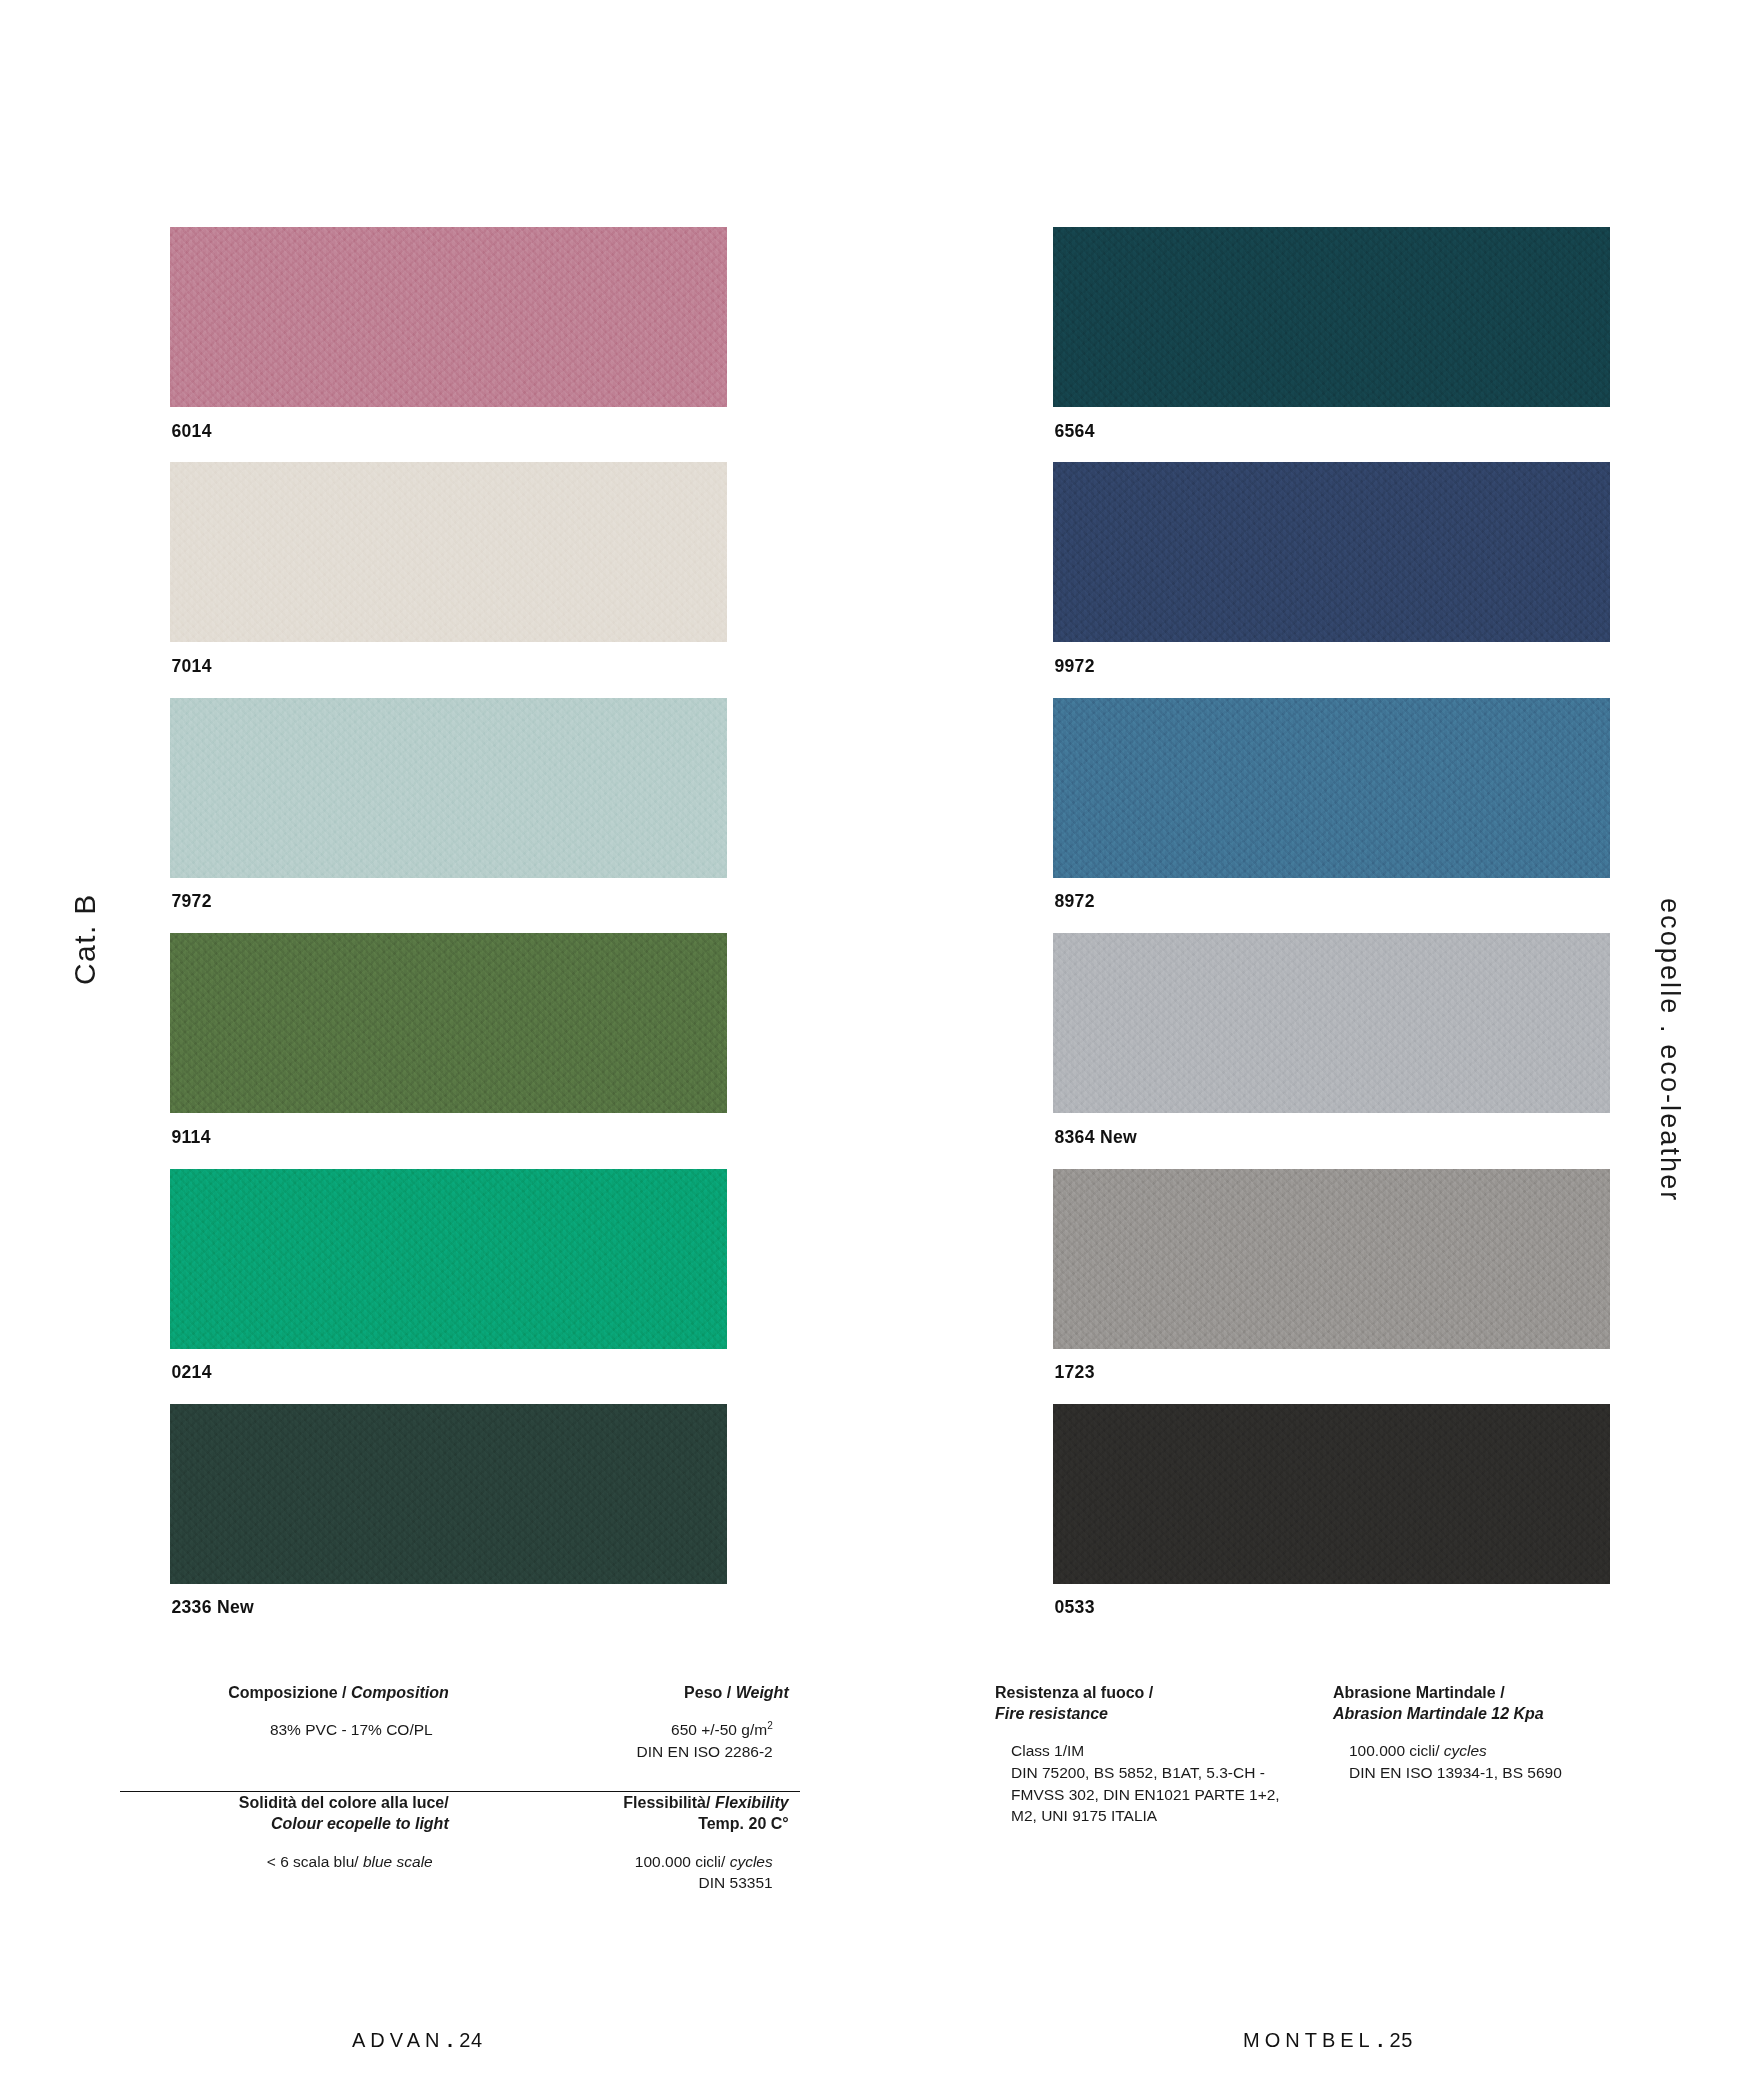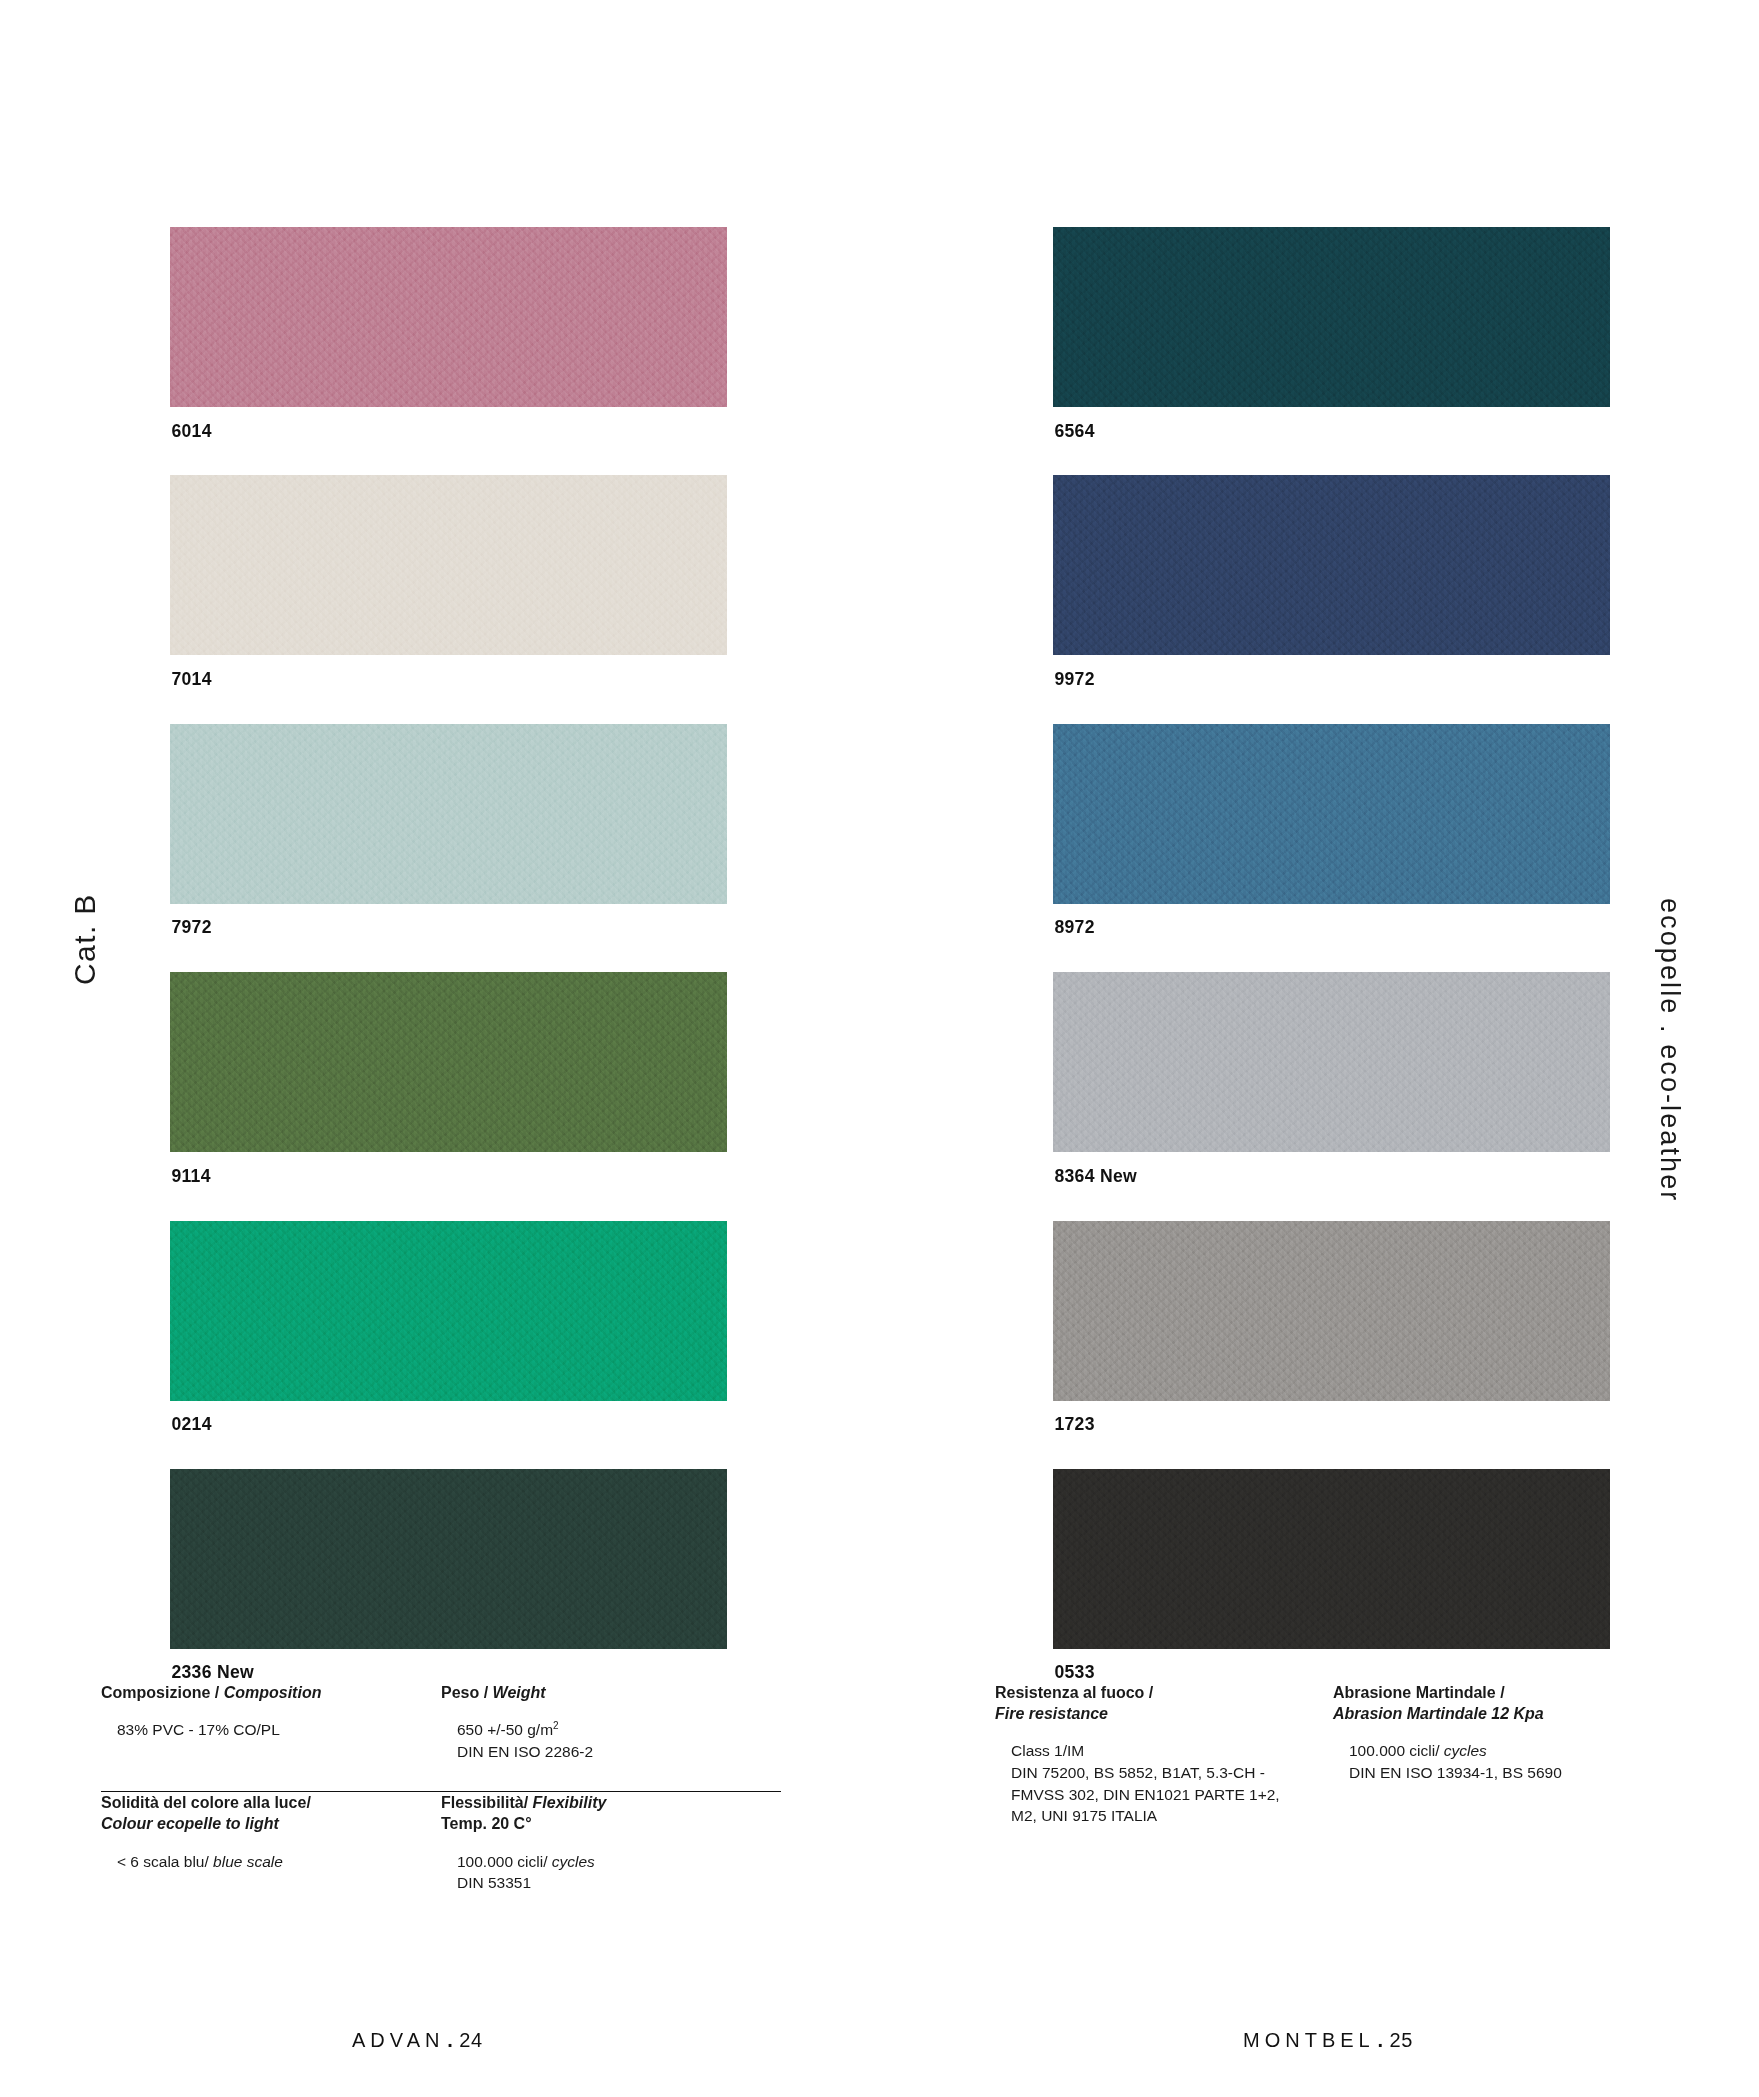--- a/index.html
+++ b/index.html
@@ -17,21 +17,21 @@
   }
 
   
   .swatch-col {
     position: absolute;
     width: 557px;
   }
   #col-left  { left: 170px; top: 227px; }
   #col-right { left: 1053px; top: 227px; }
 
-  .swatch-item { margin-bottom: 17px; }
+  .swatch-item { margin-bottom: 4px; }
 
   .swatch-chip {
     width: 557px;
     height: 180px;
     position: relative;
     overflow: hidden;
   }
   
   .swatch-chip::after {
     content: "";
@@ -77,21 +77,21 @@
     transform: rotate(90deg);
     font-size: 27px;
     letter-spacing: 2.1px;
     white-space: nowrap;
     color: #1a1a1a;
     font-weight: 400;
   }
 
   
   .spec-group { position: absolute; }
-  #spec-left  { left: 101px;  top: 1682px; width: 680px; }
+  #spec-left  { left: 120px;  top: 1682px; width: 680px; text-align: right; }
   #spec-right { left: 995px; top: 1682px; width: 676px; }
 
   .spec-row { display: flex; }
 
   .spec-rule {
     border-top: 1.4px solid #111111;
     margin-top: 12.7px;
   }
 
   .spec-cell { width: 340px; padding-right: 11.3px; box-sizing: border-box; }

